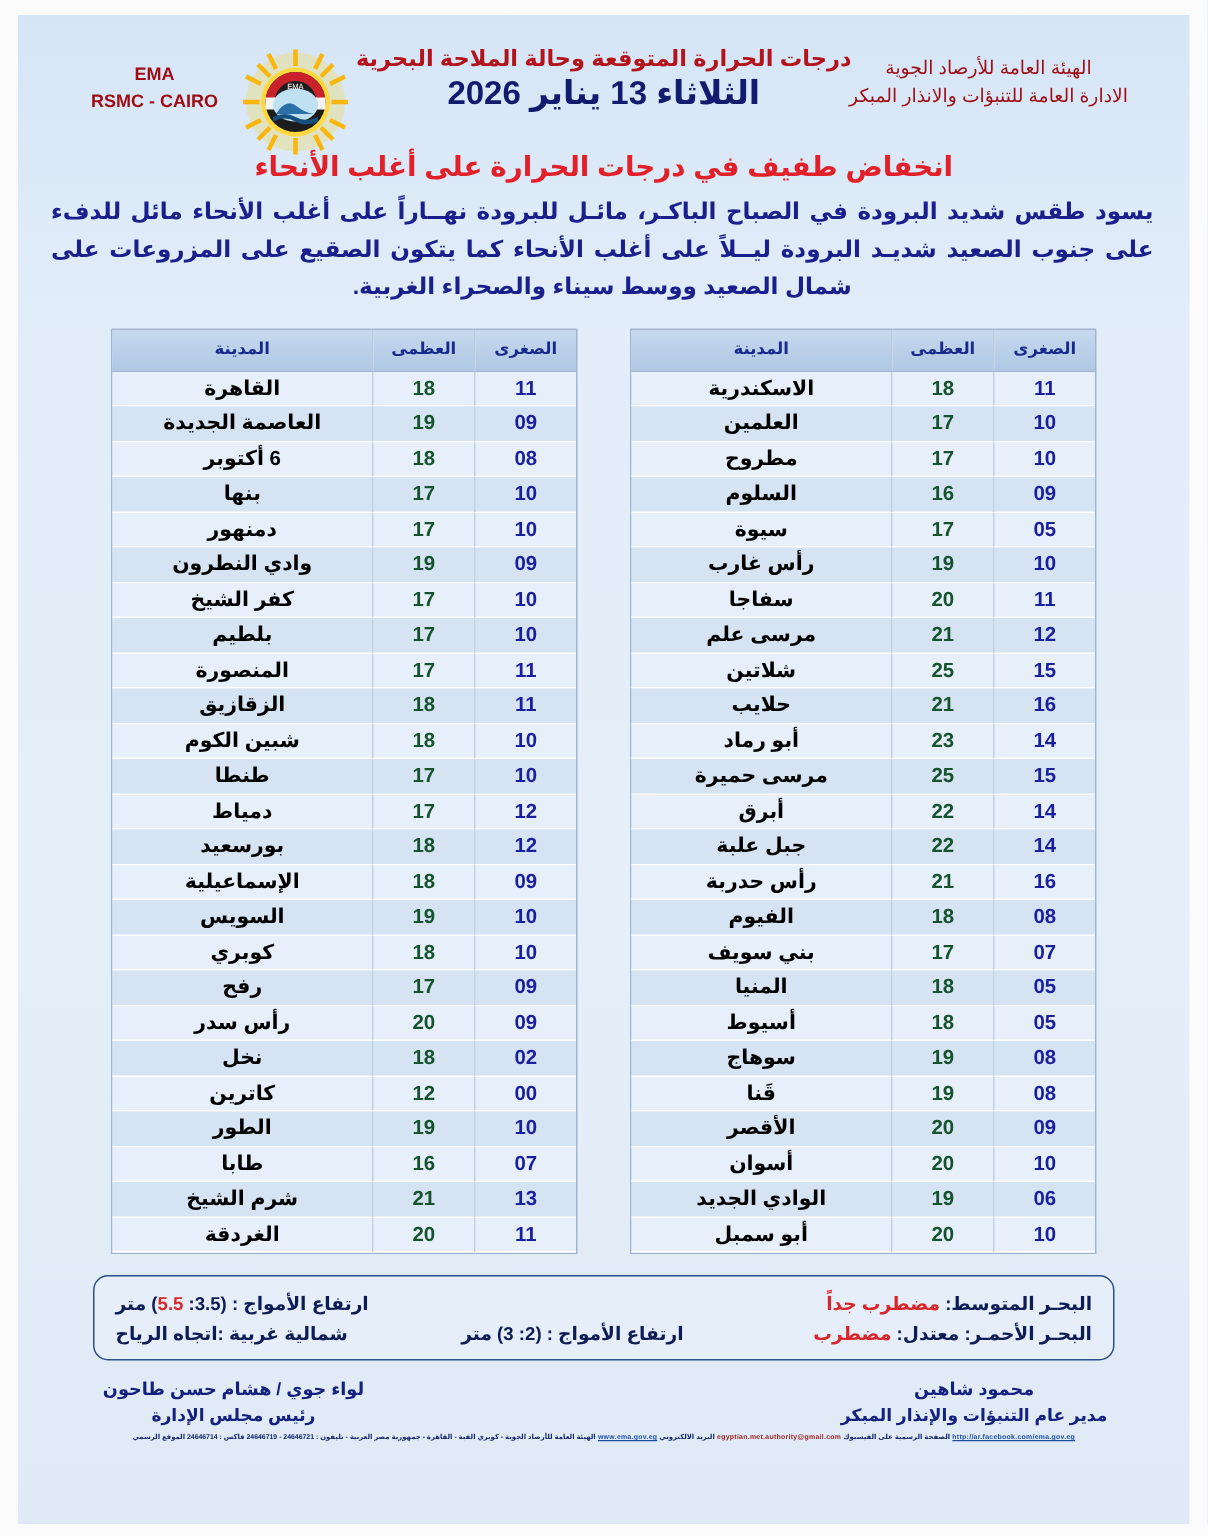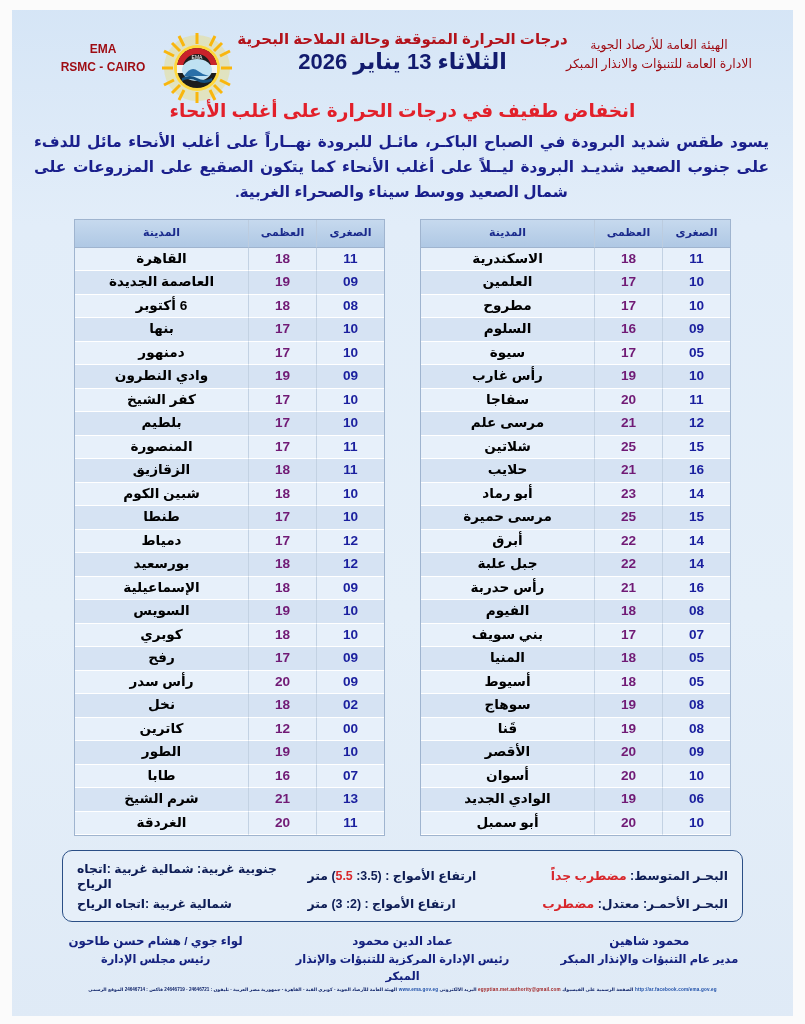--- a/index.html
+++ b/index.html
@@ -115,21 +115,21 @@
     border-bottom: 1px solid #ffffff;
     border-left: 1px solid #c3d2e3;
     font-weight: bold;
     font-size: 13.6px;
     line-height: 1.05;
   }
   table.t td:last-child { border-left: none; }
   table.t tr:nth-child(odd) td { background: #e7f0fa; }
   table.t tr:nth-child(even) td { background: #d6e3f3; }
   .c-city { text-align: center; color: #000000; font-size: 13.2px; }
-  .c-max  { text-align: center; color: #701a75; width: 68px; }
+  .c-max  { text-align: center; color: #14532d; width: 68px; }
   .c-min  { text-align: center; color: #1a1f9e; width: 68px; }
 
   
   .sea-box {
     margin: 14px 62px 0 62px;
     border: 1.6px solid #2b4f86;
     border-radius: 10px;
     background: #e6eff9;
     padding: 7px 14px 8px 14px;
   }
@@ -524,39 +524,34 @@
       </table>
     </div>
 
   </div>
 
   <div class="sea-box">
     <div id="sea-rows">
         <div class="sea-row">
           <div class="sea-col-name"><span>البحـر المتوسط: </span><span class="hot">مضطرب جداً</span></div>
           <div class="sea-col-wave"><span>ارتفاع الأمواج : </span><span>(3.5: <span class="hot">5.5</span>)</span><span> متر</span></div>
-          <div class="sea-col-wind">جنوبية غربية: شمالية غربية :اتجاه الرياح</div>
         </div>
         <div class="sea-row">
           <div class="sea-col-name"><span>البحـر الأحمـر: </span><span>معتدل: </span><span class="hot">مضطرب</span></div>
           <div class="sea-col-wave"><span>ارتفاع الأمواج : </span><span>(2: 3)</span><span> متر</span></div>
           <div class="sea-col-wind">شمالية غربية :اتجاه الرياح</div>
         </div>
       </div>
   </div>
 
   <div class="footer">
     <div class="sig-row" id="sig-row">
         <div class="sig">
           <div class="nm">محمود شاهين</div>
           <div class="ttl">مدير عام التنبؤات والإنذار المبكر</div>
-        </div>
-        <div class="sig">
-          <div class="nm">عماد الدين محمود</div>
-          <div class="ttl">رئيس الإدارة المركزية للتنبؤات والإنذار المبكر</div>
         </div>
         <div class="sig">
           <div class="nm">لواء جوي / هشام حسن طاحون</div>
           <div class="ttl">رئيس مجلس الإدارة</div>
         </div>
       </div>
     <div class="contact">
       <span class="lnk">http://ar.facebook.com/ema.gov.eg</span>
       <span>الصفحة الرسمية على الفيسبوك</span>
       <span class="red">egyptian.met.authority@gmail.com</span>

